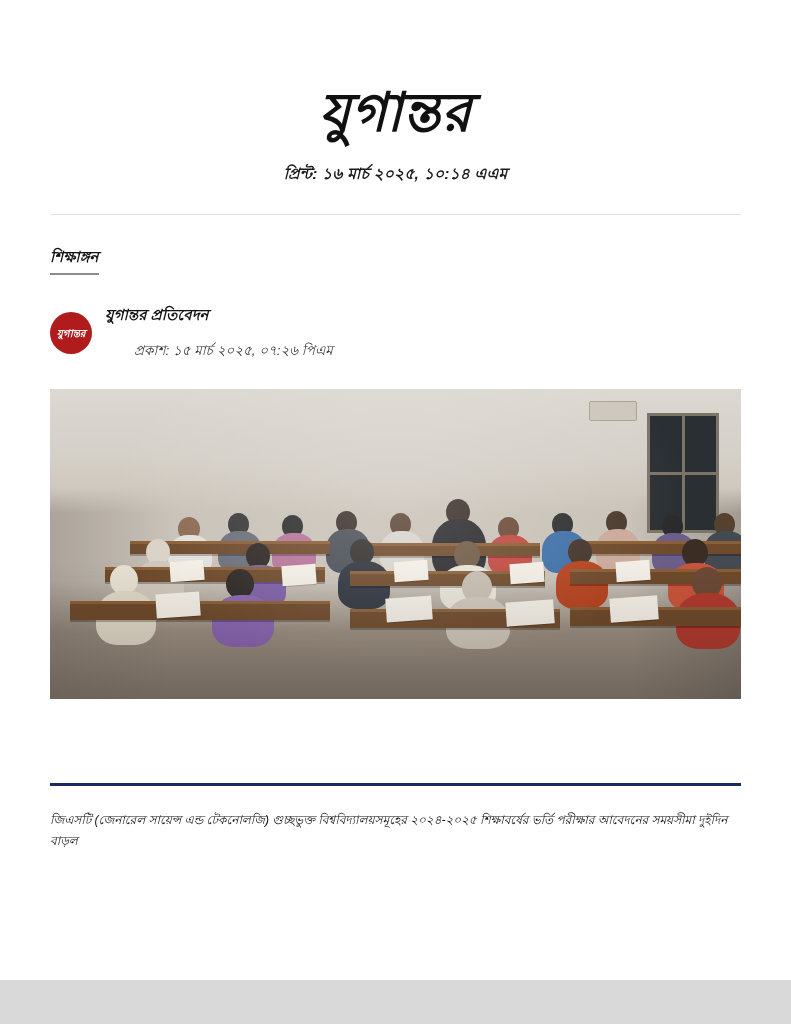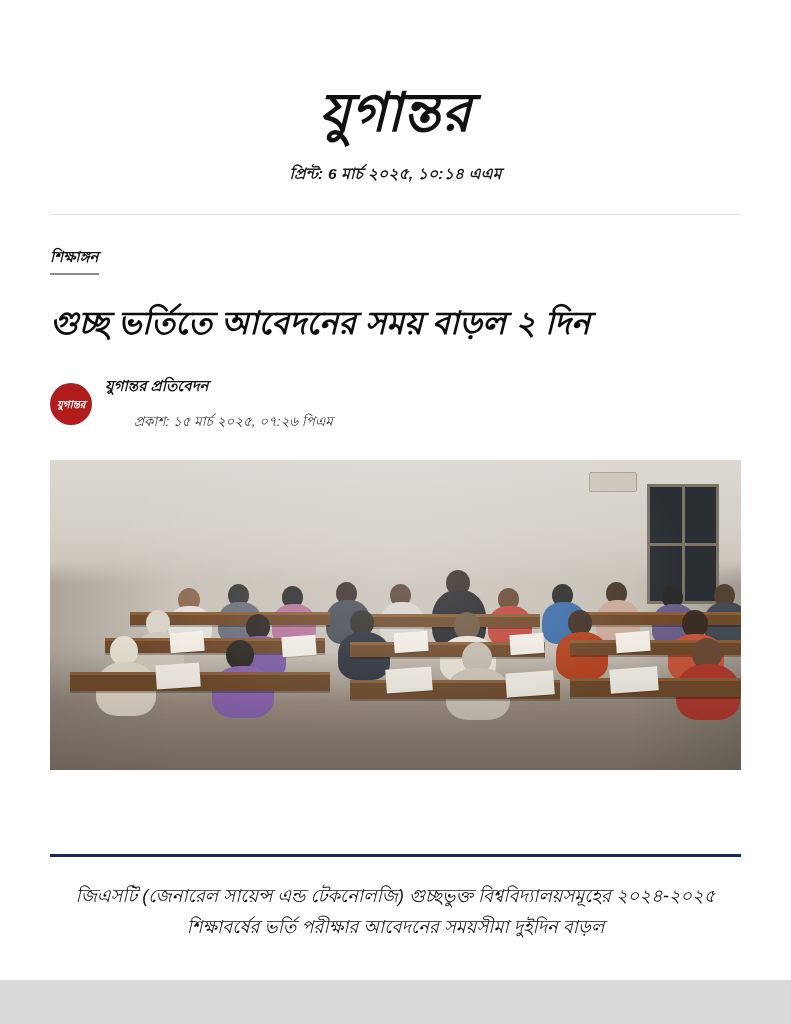--- a/index.html
+++ b/index.html
@@ -212,43 +212,41 @@
     height: 0;
   }
 
   
   .divider {
     margin: 84px 50px 0 50px;
     border-top: 3px solid #1b2a5e;
   }
   .body-text {
     margin: 24px 50px 0 50px;
-    font-size: 18px;
+    font-size: 12px;
     line-height: 1.72;
     color: #101010;
     font-weight: 500;
-    text-align: center;
   }
 </style>
 </head>
 <body>
 
 <div class="page">
 
   <div class="masthead">
     <div class="masthead-logo">যুগান্তর</div>
-    <div class="print-line">প্রিন্ট: 6 মার্চ ২০২৫, ১০:১৪ এএম</div>
+    <div class="print-line">প্রিন্ট: ১৬ মার্চ ২০২৫, ১০:১৪ এএম</div>
     <div class="masthead-rule"></div>
   </div>
 
   <div class="article">
 
     <div class="category">শিক্ষাঙ্গন</div>
 
-    <h1 class="headline">গুচ্ছ ভর্তিতে আবেদনের সময় বাড়ল ২ দিন</h1>
 
     <div class="byline">
       <div class="byline-avatar">
         <span>যুগান্তর</span>
       </div>
       <div class="byline-text">
         <div class="byline-author">যুগান্তর প্রতিবেদন</div>
         <div class="byline-date">প্রকাশ: ১৫ মার্চ ২০২৫, ০৭:২৬ পিএম</div>
       </div>
     </div>

